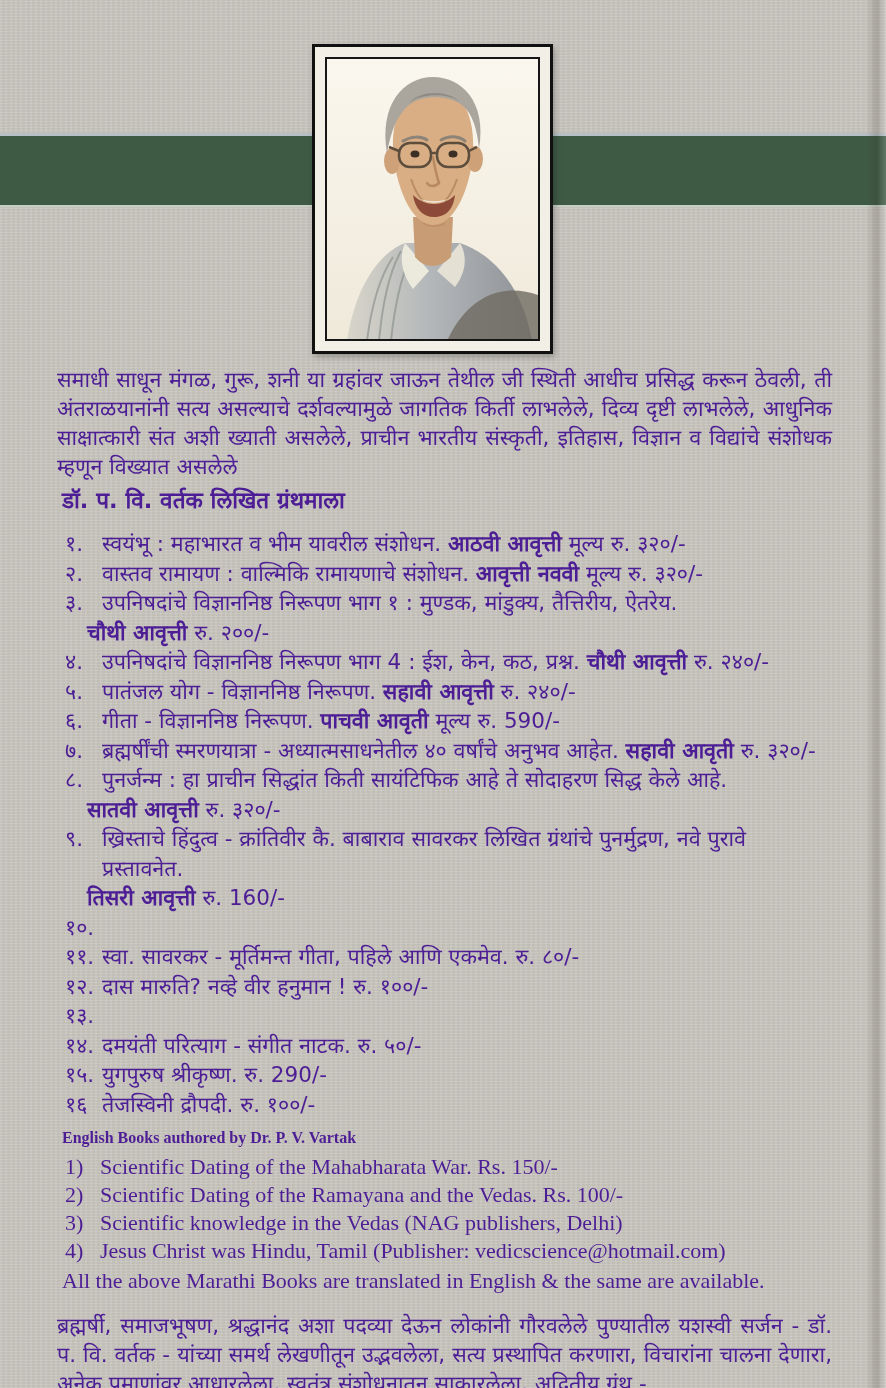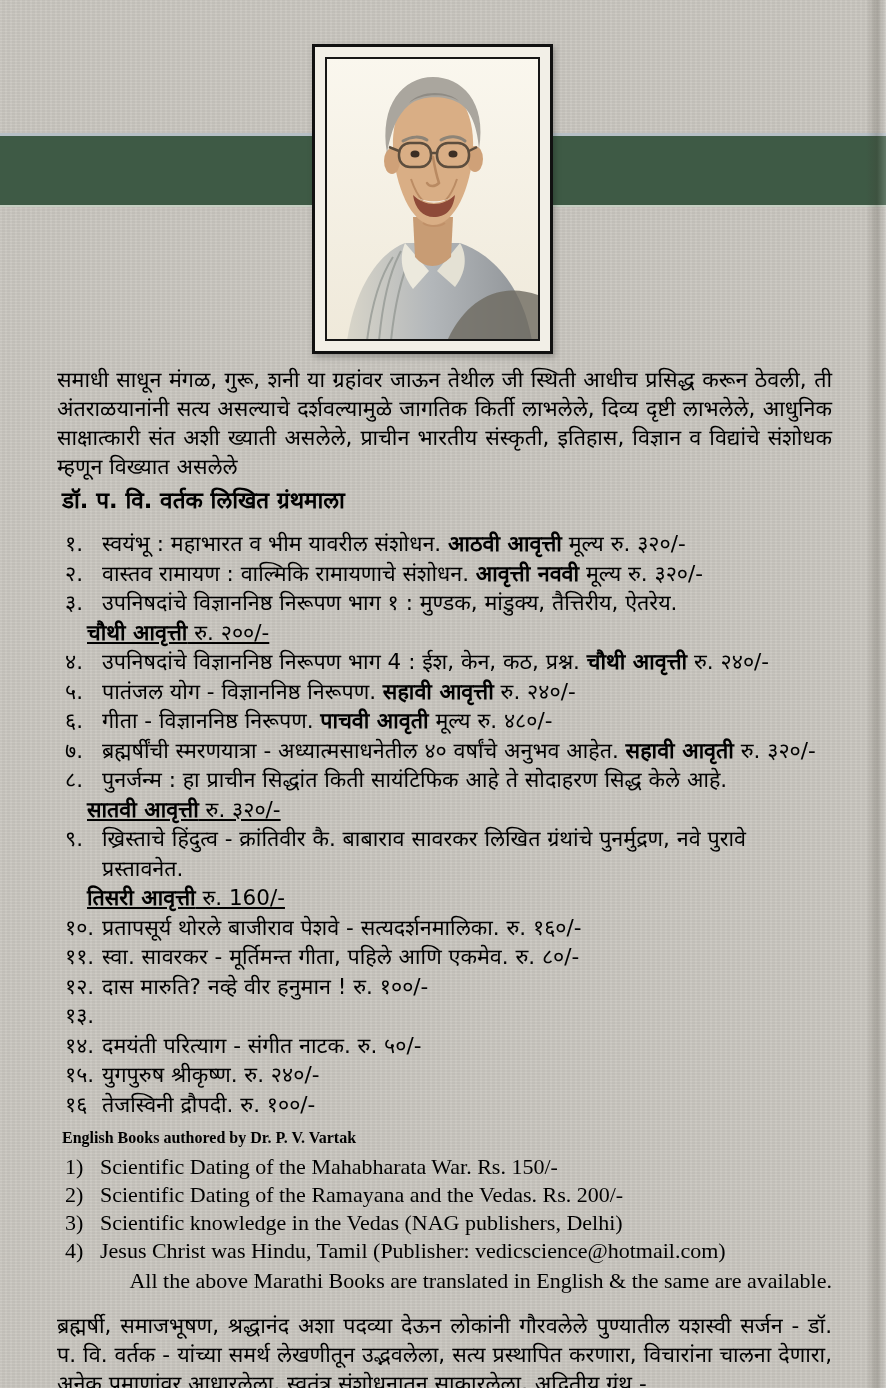--- a/index.html
+++ b/index.html
@@ -47,45 +47,44 @@
     position:absolute;left:57px;top:365px;width:775px;
   }
   .intro{
     margin:0;font-size:21.5px;line-height:29px;text-align:justify;
   }
   .m-heading{
     margin:4px 0 14px 5px;font-size:22.5px;font-weight:bold;line-height:30px;
   }
   .m-list .row{display:flex;padding-left:8px;font-size:21.5px;line-height:29.5px;}
   .m-list .num{flex:none;width:37px;}
-  .m-list .row.cont{padding-left:30px;text-decoration:underline;}
+  .m-list .row.cont{padding-left:30px;}
   .m-list .b{font-weight:bold;}
   .eng{font-family:"Liberation Serif",serif;}
   .e-heading{
     margin:4px 0 0 5px;font-size:16px;font-weight:bold;line-height:30px;
     font-family:"Liberation Serif",serif;
   }
   .e-list .row{display:flex;padding-left:8px;font-size:22px;line-height:28px;}
   .e-list .num{flex:none;width:35px;}
   .note{
     margin:2px 0 0 5px;font-size:22px;line-height:28px;
     font-family:"Liberation Serif",serif;
-    text-align:right;
   }
   .closing{
     margin:16px 0 0 0;font-size:21.5px;line-height:29px;text-align:justify;
   }
   .footer-title{
     margin:6px 0 0 0;text-align:center;font-size:29px;font-weight:bold;line-height:36px;
   }
 </style>
 </head>
 <body>
 
-<div class="page" style="background: rgb(201, 198, 191); color: #000000;">
+<div class="page" style="background: rgb(201, 198, 191); color: #4c1d95;">
 
   <div class="green-band" style="background: rgb(62, 90, 69);"></div>
   <div class="edge-shadow"></div>
 
   <div class="photo-frame">
     <div class="photo-matte">
       <div class="photo-inner">
         <svg viewBox="0 0 211 284" preserveAspectRatio="xMidYMid slice">
           <defs>
             <linearGradient id="bgias" x1="0" y1="0" x2="0" y2="1">
@@ -174,21 +173,21 @@
         <div class="row">
           <span class="num">४.</span>
           <span class="txt"><span>उपनिषदांचे विज्ञाननिष्ठ निरूपण भाग 4 : ईश, केन, कठ, प्रश्न. </span><span class="b">चौथी आवृत्ती</span><span> रु. २४०/-</span></span>
         </div>
         <div class="row">
           <span class="num">५.</span>
           <span class="txt"><span>पातंजल योग - विज्ञाननिष्ठ निरूपण. </span><span class="b">सहावी आवृत्ती</span><span> रु. २४०/-</span></span>
         </div>
         <div class="row">
           <span class="num">६.</span>
-          <span class="txt"><span>गीता - विज्ञाननिष्ठ निरूपण. </span><span class="b">पाचवी आवृती</span><span> मूल्य रु. ४८०/-</span></span>
+          <span class="txt"><span>गीता - विज्ञाननिष्ठ निरूपण. </span><span class="b">पाचवी आवृती</span><span> मूल्य रु. 590/-</span></span>
         </div>
         <div class="row">
           <span class="num">७.</span>
           <span class="txt"><span>ब्रह्मर्षींची स्मरणयात्रा - अध्यात्मसाधनेतील ४० वर्षांचे अनुभव आहेत. </span><span class="b">सहावी आवृती</span><span> रु. ३२०/-</span></span>
         </div>
         <div class="row">
           <span class="num">८.</span>
           <span class="txt"><span>पुनर्जन्म : हा प्राचीन सिद्धांत किती सायंटिफिक आहे ते सोदाहरण सिद्ध केले आहे.</span></span>
         </div>
         <div class="row cont">
@@ -196,57 +195,56 @@
         </div>
         <div class="row">
           <span class="num">९.</span>
           <span class="txt"><span>ख्रिस्ताचे हिंदुत्व - क्रांतिवीर कै. बाबाराव सावरकर लिखित ग्रंथांचे पुनर्मुद्रण, नवे पुरावे प्रस्तावनेत.</span></span>
         </div>
         <div class="row cont">
           <span class="txt"><span class="b">तिसरी आवृत्ती</span><span> रु. 160/-</span></span>
         </div>
         <div class="row">
           <span class="num">१०.</span>
-          <span class="txt"><span>प्रतापसूर्य थोरले बाजीराव पेशवे - सत्यदर्शनमालिका. रु. १६०/-</span></span>
         </div>
         <div class="row">
           <span class="num">११.</span>
           <span class="txt"><span>स्वा. सावरकर - मूर्तिमन्त गीता, पहिले आणि एकमेव. रु. ८०/-</span></span>
         </div>
         <div class="row">
           <span class="num">१२.</span>
           <span class="txt"><span>दास मारुति? नव्हे वीर हनुमान ! रु. १००/-</span></span>
         </div>
         <div class="row">
           <span class="num">१३.</span>
         </div>
         <div class="row">
           <span class="num">१४.</span>
           <span class="txt"><span>दमयंती परित्याग - संगीत नाटक. रु. ५०/-</span></span>
         </div>
         <div class="row">
           <span class="num">१५.</span>
-          <span class="txt"><span>युगपुरुष श्रीकृष्ण. रु. २४०/-</span></span>
+          <span class="txt"><span>युगपुरुष श्रीकृष्ण. रु. 290/-</span></span>
         </div>
         <div class="row">
           <span class="num">१६</span>
           <span class="txt"><span>तेजस्विनी द्रौपदी. रु. १००/-</span></span>
         </div>
       </div>
 
     <div class="eng">
       <div class="e-heading">English Books authored by Dr. P. V. Vartak</div>
       <div class="e-list" id="english-list">
           <div class="row">
             <span class="num">1)</span>
             <span class="txt">Scientific Dating of the Mahabharata War. Rs. 150/-</span>
           </div>
           <div class="row">
             <span class="num">2)</span>
-            <span class="txt">Scientific Dating of the Ramayana and the Vedas. Rs. 200/-</span>
+            <span class="txt">Scientific Dating of the Ramayana and the Vedas. Rs. 100/-</span>
           </div>
           <div class="row">
             <span class="num">3)</span>
             <span class="txt">Scientific knowledge in the Vedas (NAG publishers, Delhi)</span>
           </div>
           <div class="row">
             <span class="num">4)</span>
             <span class="txt">Jesus Christ was Hindu, Tamil (Publisher: vedicscience@hotmail.com)</span>
           </div>
         </div>

